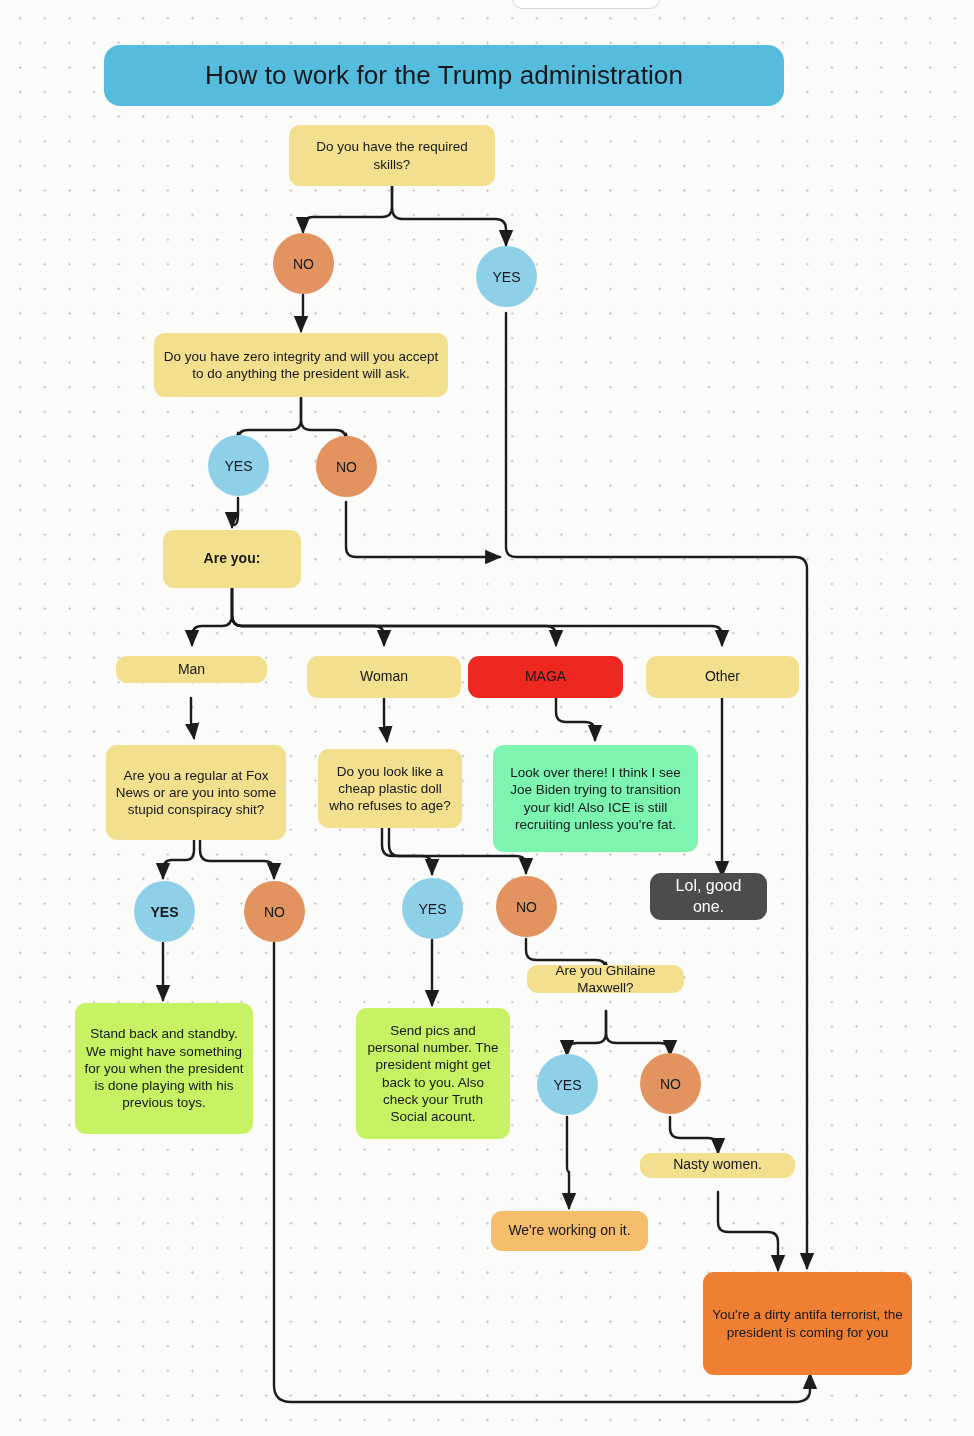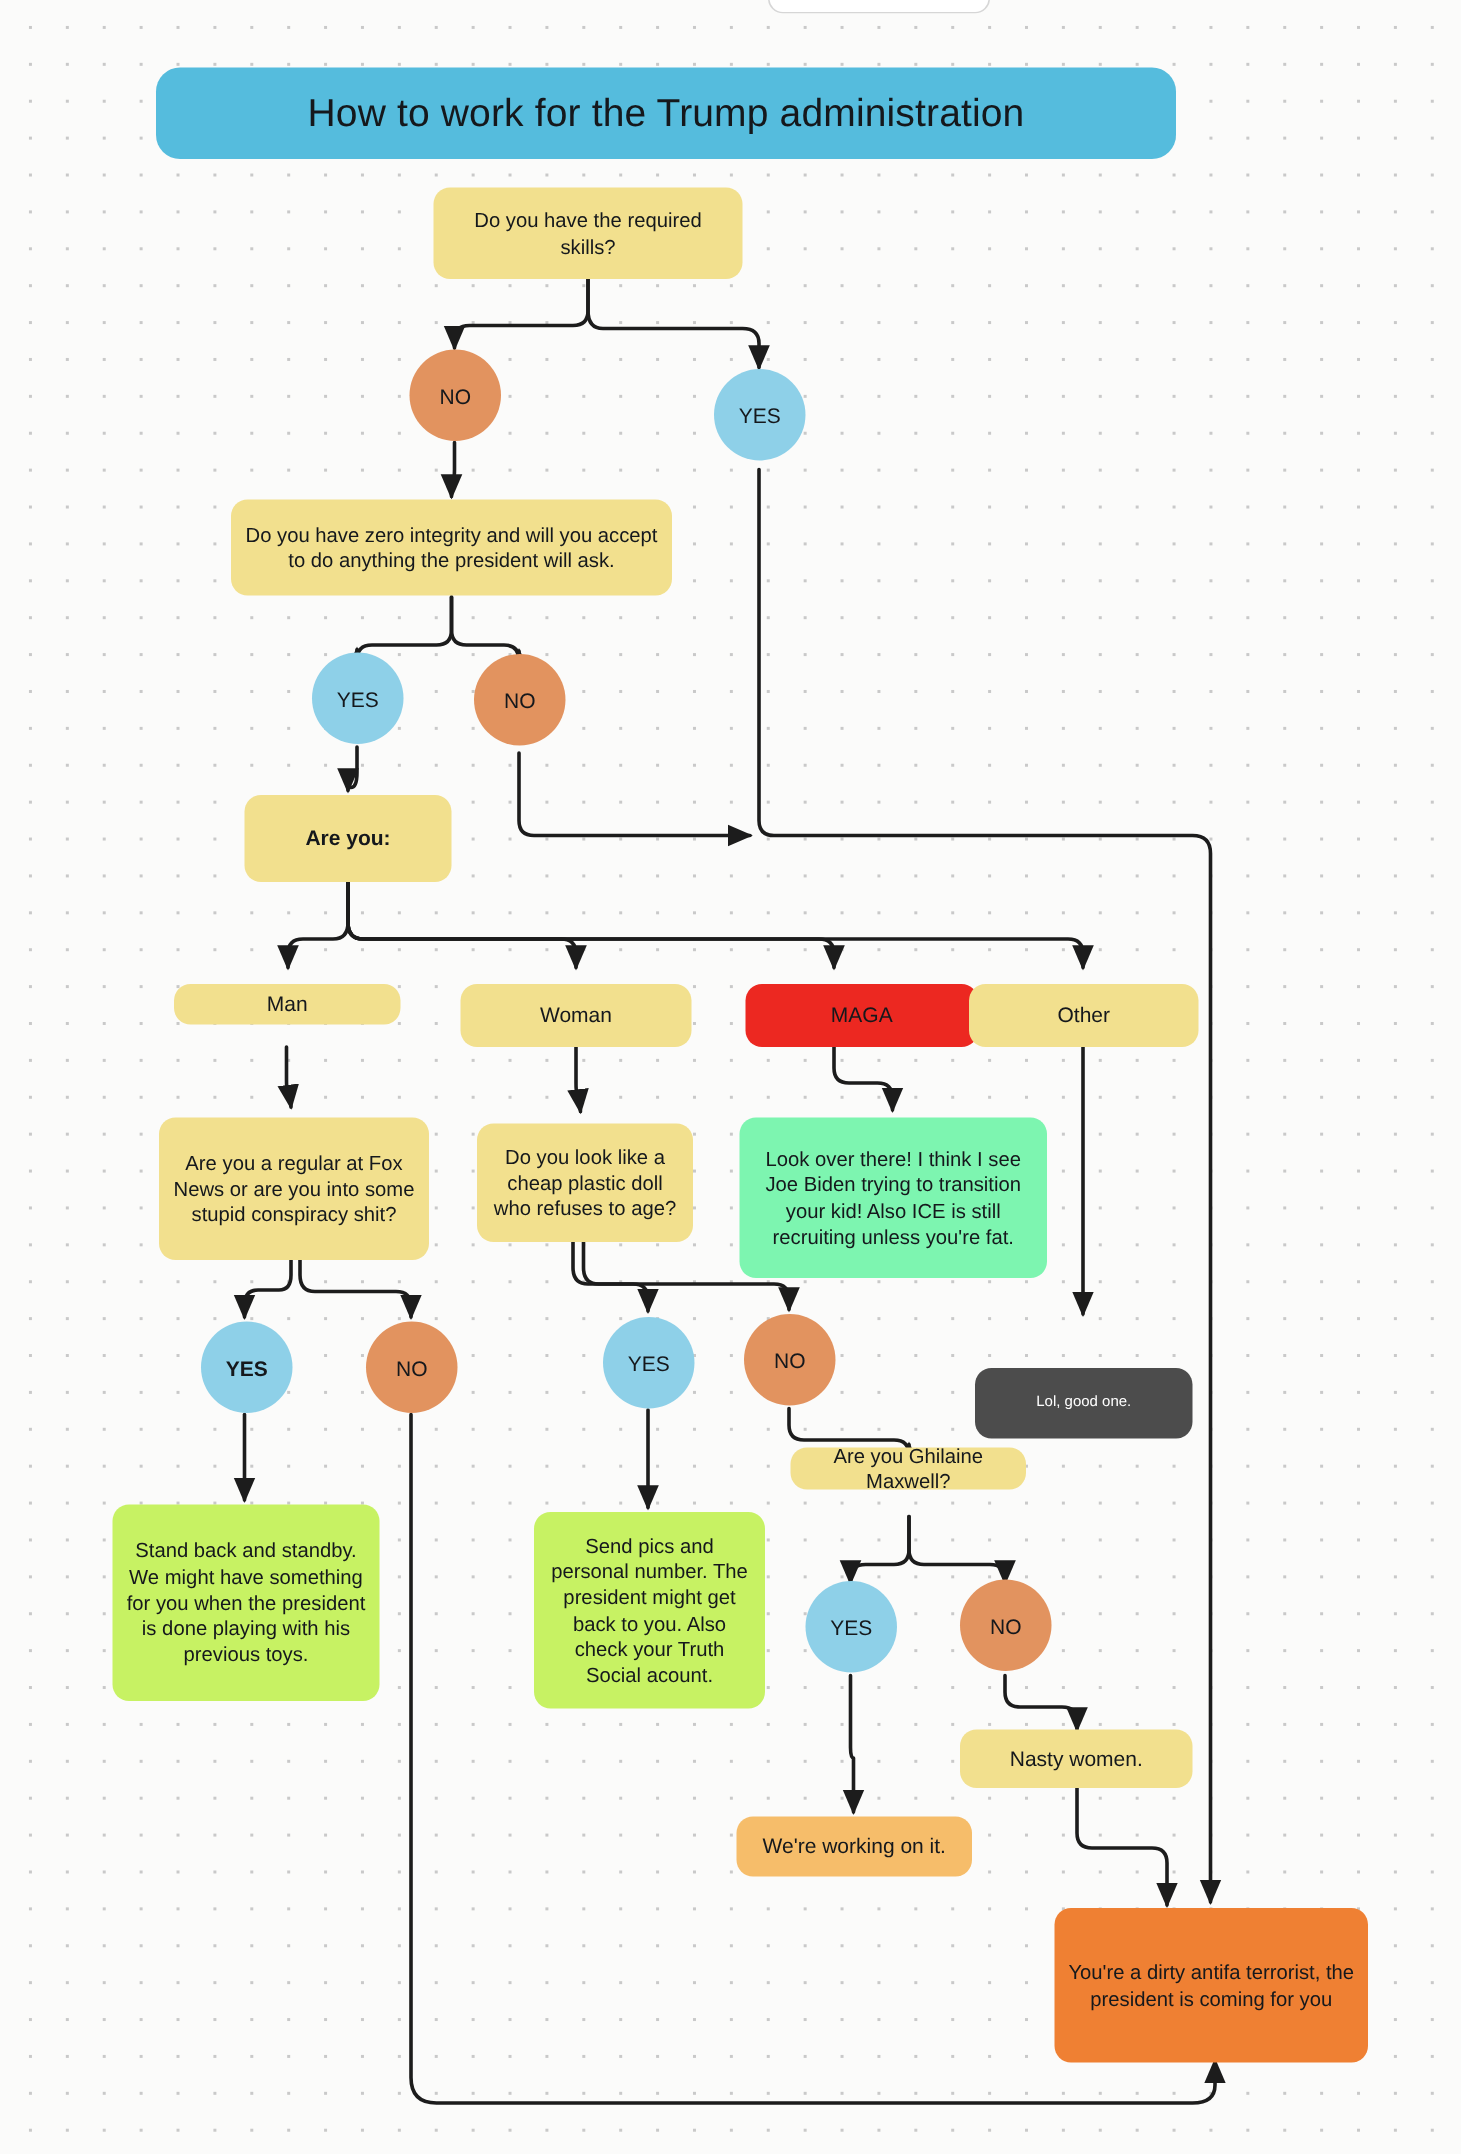--- a/index.html
+++ b/index.html
@@ -161,21 +161,21 @@
   <div class="node box bold" style="left:163px; top:530px; width:138px; height:58px; background:#f2e08e; font-size:14px;">
     <span>Are you:</span>
   </div>
 
   <div class="node box" style="left:116px; top:656px; width:151px; height:27px; background:#f2e08e; font-size:14px;">
     <span>Man</span>
   </div>
   <div class="node box" style="left:307px; top:656px; width:154px; height:42px; background:#f2e08e; font-size:14px;">
     <span>Woman</span>
   </div>
-  <div class="node box" style="left:497px; top:656px; width:155px; height:42px; background:#ec2821; font-size:14px;">
+  <div class="node box" style="left:468px; top:656px; width:155px; height:42px; background:#ec2821; font-size:14px;">
     <span>MAGA</span>
   </div>
   <div class="node box" style="left:646px; top:656px; width:153px; height:42px; background:#f2e08e; font-size:14px;">
     <span>Other</span>
   </div>
 
   <div class="node box" style="left:106px; top:745px; width:180px; height:95px; background:#f2e08e; font-size:13.5px;">
     <span>Are you a regular at Fox News or are you into some stupid conspiracy shit?</span>
   </div>
 
@@ -194,21 +194,21 @@
     <span>NO</span>
   </div>
 
   <div class="node circle" style="left:402px; top:878px; width:61px; height:61px; background:#8ed0e8; font-size:14px;">
     <span>YES</span>
   </div>
   <div class="node circle" style="left:496px; top:876px; width:61px; height:61px; background:#e2935f; font-size:14px;">
     <span>NO</span>
   </div>
 
-  <div class="node box dark-box" style="left:650px; top:912px; width:145px; height:47px; background:#4c4c4c; font-size:10px;">
+  <div class="node box dark-box" style="left:650px; top:873px; width:117px; height:47px; background:#4c4c4c; font-size:16px;">
     <span>Lol, good one.</span>
   </div>
 
   <div class="node box" style="left:75px; top:1003px; width:178px; height:131px; background:#c7f263; font-size:13.5px;">
     <span>Stand back and standby. We might have something for you when the president is done playing with his previous toys.</span>
   </div>
 
   <div class="node box" style="left:356px; top:1008px; width:154px; height:131px; background:#c7f263; font-size:13.5px;">
     <span>Send pics and personal number. The president might get back to you. Also check your Truth Social acount.</span>
   </div>
@@ -217,21 +217,21 @@
     <span>Are you Ghilaine Maxwell?</span>
   </div>
 
   <div class="node circle" style="left:537px; top:1054px; width:61px; height:61px; background:#8ed0e8; font-size:14px;">
     <span>YES</span>
   </div>
   <div class="node circle" style="left:640px; top:1053px; width:61px; height:61px; background:#e2935f; font-size:14px;">
     <span>NO</span>
   </div>
 
-  <div class="node box" style="left:640px; top:1153px; width:155px; height:39px; background:#f2e08e; font-size:14px;">
+  <div class="node box" style="left:640px; top:1153px; width:155px; height:25px; background:#f2e08e; font-size:14px;align-items:flex-end;">
     <span>Nasty women.</span>
   </div>
 
   <div class="node box" style="left:491px; top:1211px; width:157px; height:40px; background:#f6bd6a; font-size:14px;">
     <span>We're working on it.</span>
   </div>
 
   <div class="node box" style="left:703px; top:1272px; width:209px; height:103px; background:#ef8033; font-size:13.5px;">
     <span>You're a dirty antifa terrorist, the president is coming for you</span>
   </div>

